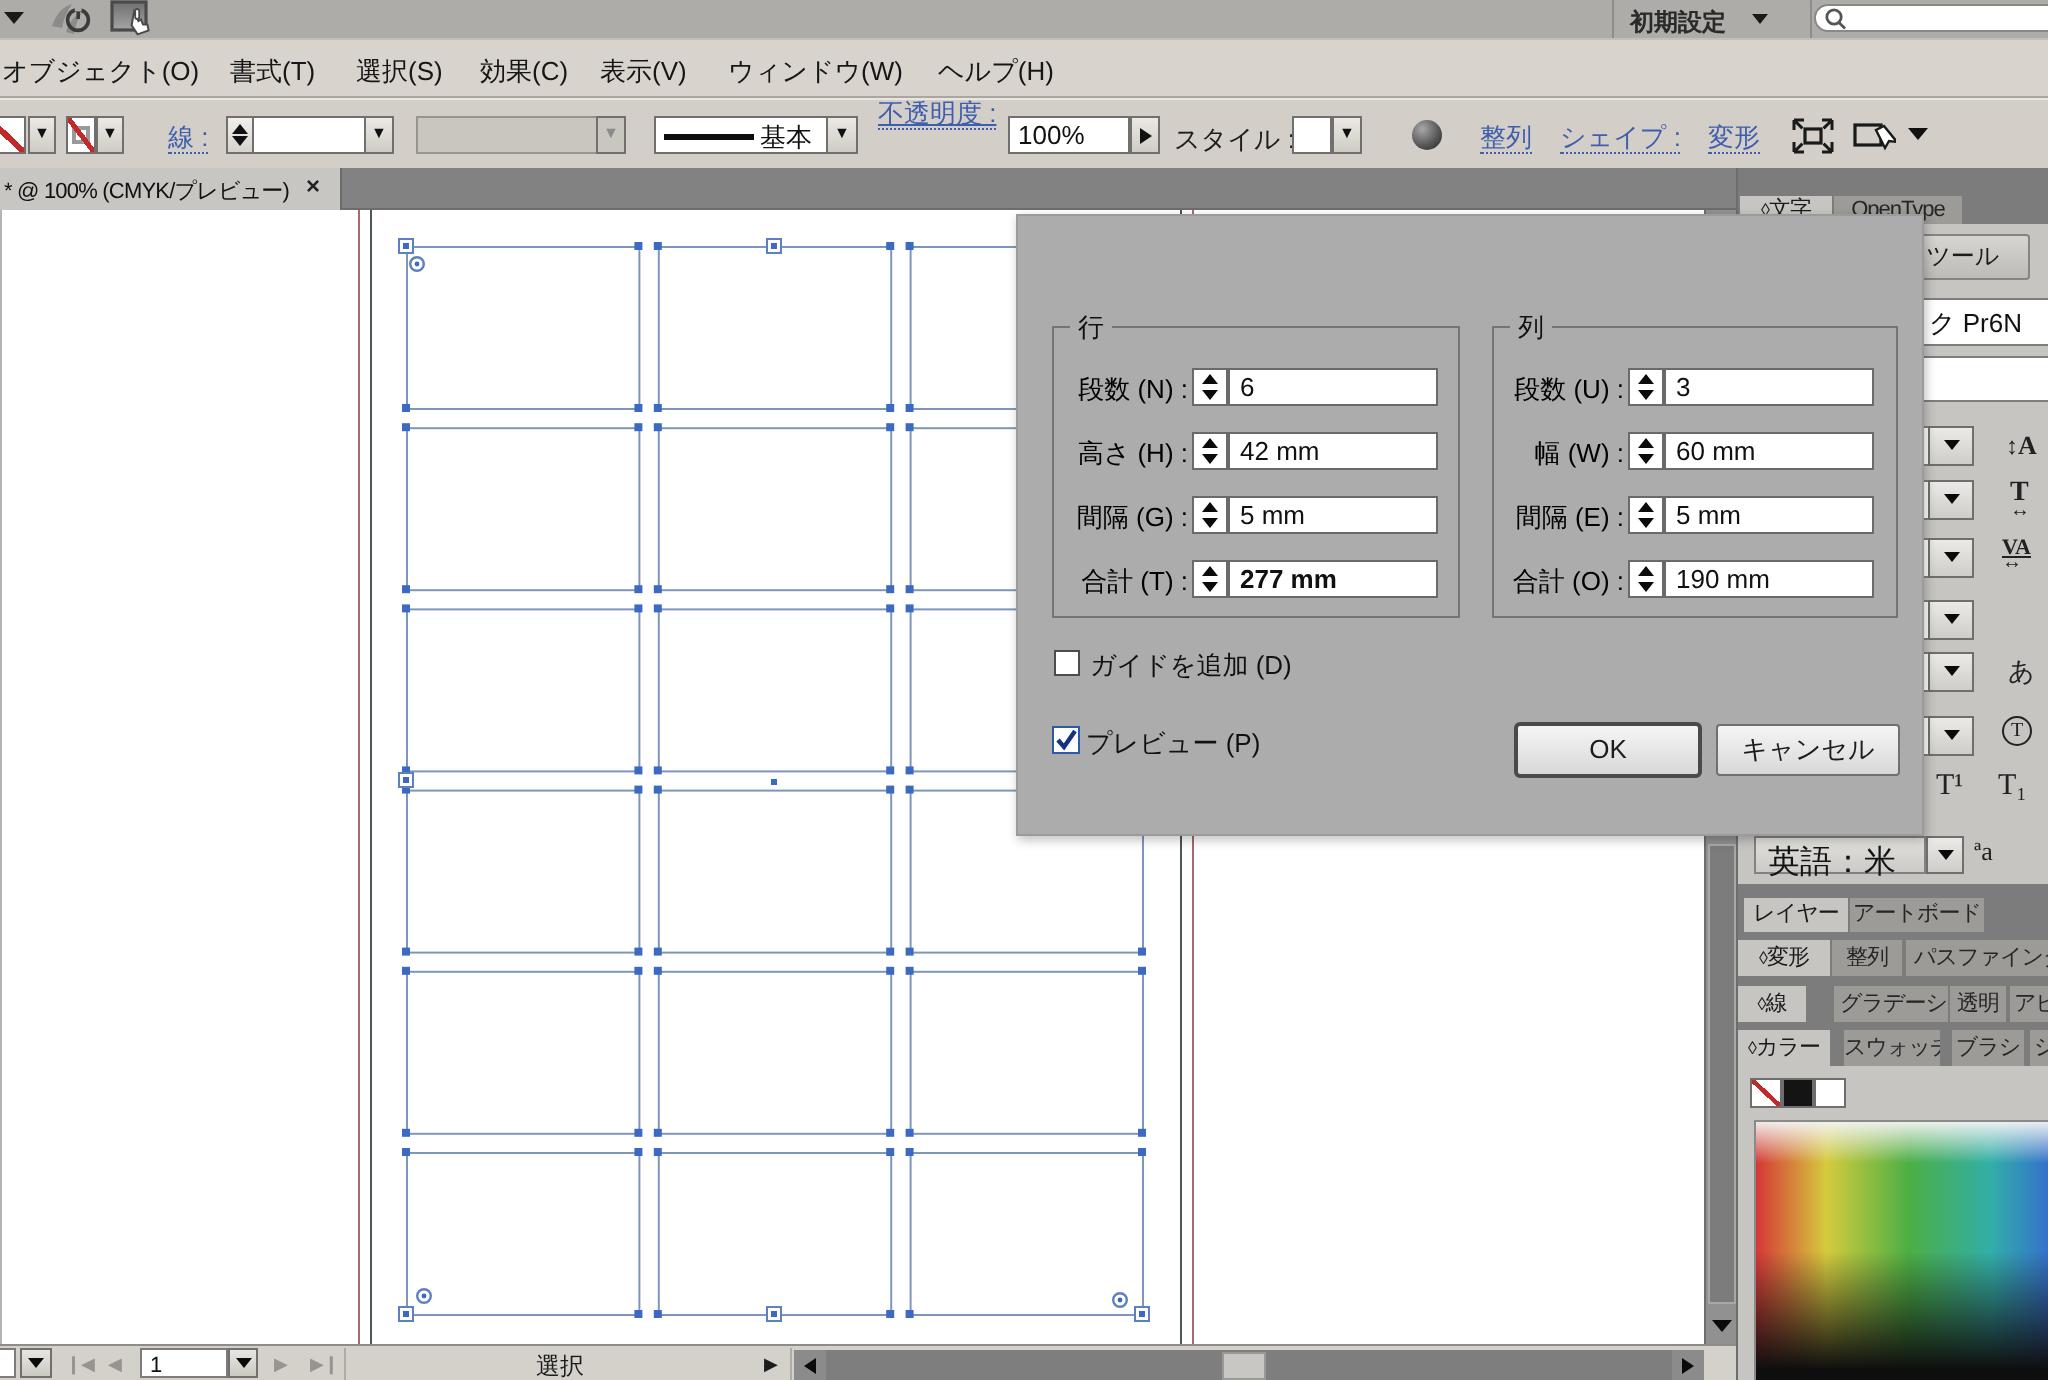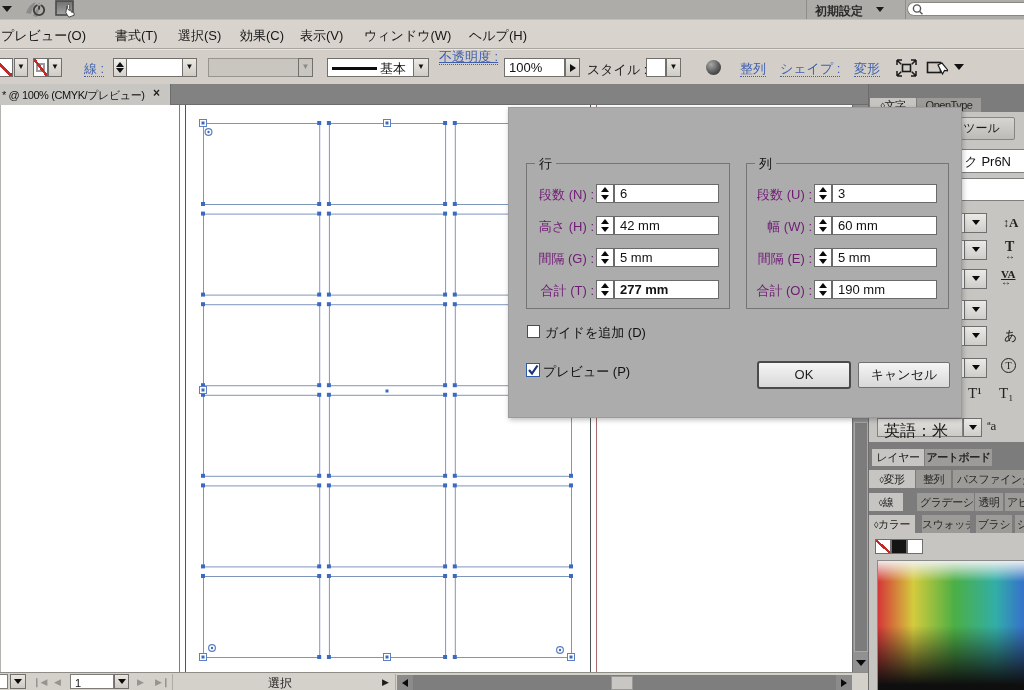--- a/index.html
+++ b/index.html
@@ -95,21 +95,21 @@
   .hbtn .tri-l { margin:4px auto 0; width:0; height:0; border-top:4px solid transparent; border-bottom:4px solid transparent; border-right:6px solid #0a0a0a; }
   .hbtn .tri-r { margin:4px auto 0; width:0; height:0; border-top:4px solid transparent; border-bottom:4px solid transparent; border-left:6px solid #0a0a0a; }
   #hthumb { position:absolute; left:214px; top:1px; width:22px; height:14px; background:#c9c7c3; border:1px solid #9a9894; }
 
   
   #dialog { left:508px; top:107px; width:454px; height:311px; background:#acacac; border:1px solid #9b9b9b; box-shadow:1px 2px 5px rgba(0,0,0,0.25); }
   #dialog-title { position:absolute; left:0; top:0; width:452px; height:26px; background:linear-gradient(#ffffff,#f0f0f0); border-bottom:1px solid #d8d8d8; }
   #dialog-title span { position:absolute; left:14px; top:6px; font-size:12px; color:#2b2b2b; }
   .fieldset { position:absolute; border:1px solid #757575; }
   .legend { position:absolute; top:-8px; background:#acacac; padding:0 4px; font-size:13px; color:#111; line-height:16px; }
-  .fld-label { position:absolute; font-size:13px; color:#701a75; text-align:right; white-space:nowrap; }
+  .fld-label { position:absolute; font-size:13px; color:#000000; text-align:right; white-space:nowrap; }
   .fld-input { position:absolute; background:#fff; border:1px solid #6a6a6a; font-size:13px; color:#111; padding:1px 0 0 5px; }
   .fld-spin { position:absolute; width:18px; background:#fff; border:1px solid #6a6a6a; }
   .fld-spin .up { position:absolute; left:50%; top:2px; transform:translateX(-50%); width:0; height:0; border-left:4px solid transparent; border-right:4px solid transparent; border-bottom:5px solid #0a0a0a; }
   .fld-spin .dn { position:absolute; left:50%; bottom:2px; transform:translateX(-50%); width:0; height:0; border-left:4px solid transparent; border-right:4px solid transparent; border-top:5px solid #0a0a0a; }
   .chk { position:absolute; background:#fff; }
   .chk-label { position:absolute; font-size:13px; color:#111; white-space:nowrap; }
   #dlg-ok { position:absolute; left:248px; top:253px; width:94px; height:28px; background:linear-gradient(#f5f5f5,#d8d8d8); border:2px solid #4a4a4a; border-radius:3px; font-size:13px; color:#1c1c1c; text-align:center; line-height:24px; }
   #dlg-cancel { position:absolute; left:349px; top:254px; width:92px; height:26px; background:linear-gradient(#f5f5f5,#d8d8d8); border:1px solid #707070; border-radius:2px; font-size:13px; color:#1c1c1c; text-align:center; line-height:24px; }
 </style>
 </head>
@@ -141,21 +141,21 @@
   <div class="abs" id="ws-sep2" style="left:905px; top:0;"></div>
   <div class="abs" id="search-box" style="left:907px; top:2px; width:117px; height:14px;">
     <svg width="14" height="12" style="position:absolute; left:3px; top:0;">
       <circle cx="6" cy="5.5" r="3.6" fill="none" stroke="#555" stroke-width="1.4"></circle>
       <line x1="8.6" y1="8.4" x2="11.5" y2="11.3" stroke="#555" stroke-width="1.4"></line>
     </svg>
   </div>
 </div>
 
 <div class="abs" id="menu-bar">
-  <span class="menu-item" style="left:1px;">プレビュー(O)</span>
+  <span class="menu-item" style="left:1px;">オブジェクト(O)</span>
   <span class="menu-item" style="left:115px;">書式(T)</span>
   <span class="menu-item" style="left:178px;">選択(S)</span>
   <span class="menu-item" style="left:240px;">効果(C)</span>
   <span class="menu-item" style="left:300px;">表示(V)</span>
   <span class="menu-item" style="left:364px;">ウィンドウ(W)</span>
   <span class="menu-item" style="left:469px;">ヘルプ(H)</span>
 </div>
 
 <div class="abs" id="control-bar">
   <div class="swatch-box" style="left:-7px; top:9px; width:20px; height:19px;">
@@ -411,21 +411,21 @@
   <div class="char-icon" style="left:130px; top:301px; font-size:15px; font-family:'Liberation Serif',serif;">T₁</div>
 
   <div id="lang-combo" style="left:8px; top:334px; width:86px; height:19px; padding:2px 0 0 6px;">英語：米国</div>
   <div id="lang-dd" style="left:94px; top:334px;">
       <div class="tri"></div>
     </div>
   <div class="char-icon" style="left:118px; top:334px; font-size:13px; font-family:'Liberation Serif',serif;">ªa</div>
 
   <div class="dock-strip" style="top:358px; height:24px;"></div>
   <div class="ptab active" style="left:3px;  top:365px; width:52px; height:17px; line-height:17px;">レイヤー</div>
-  <div class="ptab inactive" style="left:56px; top:365px; width:67px; height:31px; line-height:17px;font-weight:bold;">アートボード</div>
+  <div class="ptab inactive" style="left:56px; top:365px; width:67px; height:31px; line-height:17px;">アートボード</div>
 
   <div class="dock-strip" style="top:382px; height:22px;"></div>
   <div class="ptab active" style="left:0; top:386px; width:46px; height:18px; line-height:18px;"><span style="font-size:9px;">◊</span><span>変形</span></div>
   <div class="ptab inactive" style="left:47px; top:386px; width:35px; height:18px; line-height:18px;">整列</div>
   <div class="ptab inactive" style="left:84px; top:386px; width:72px; height:18px; line-height:18px; text-align:left; padding-left:4px;">パスファインダー</div>
 
   <div class="dock-strip" style="top:404px; height:23px;"></div>
   <div class="ptab active" style="left:0; top:409px; width:34px; height:18px; line-height:18px;"><span style="font-size:9px;">◊</span><span>線</span></div>
   <div class="ptab inactive" style="left:48px; top:409px; width:57px; height:18px; line-height:18px; text-align:left; padding-left:3px;">グラデーション</div>
   <div class="ptab inactive" style="left:106px; top:409px; width:28px; height:18px; line-height:18px;">透明</div>

